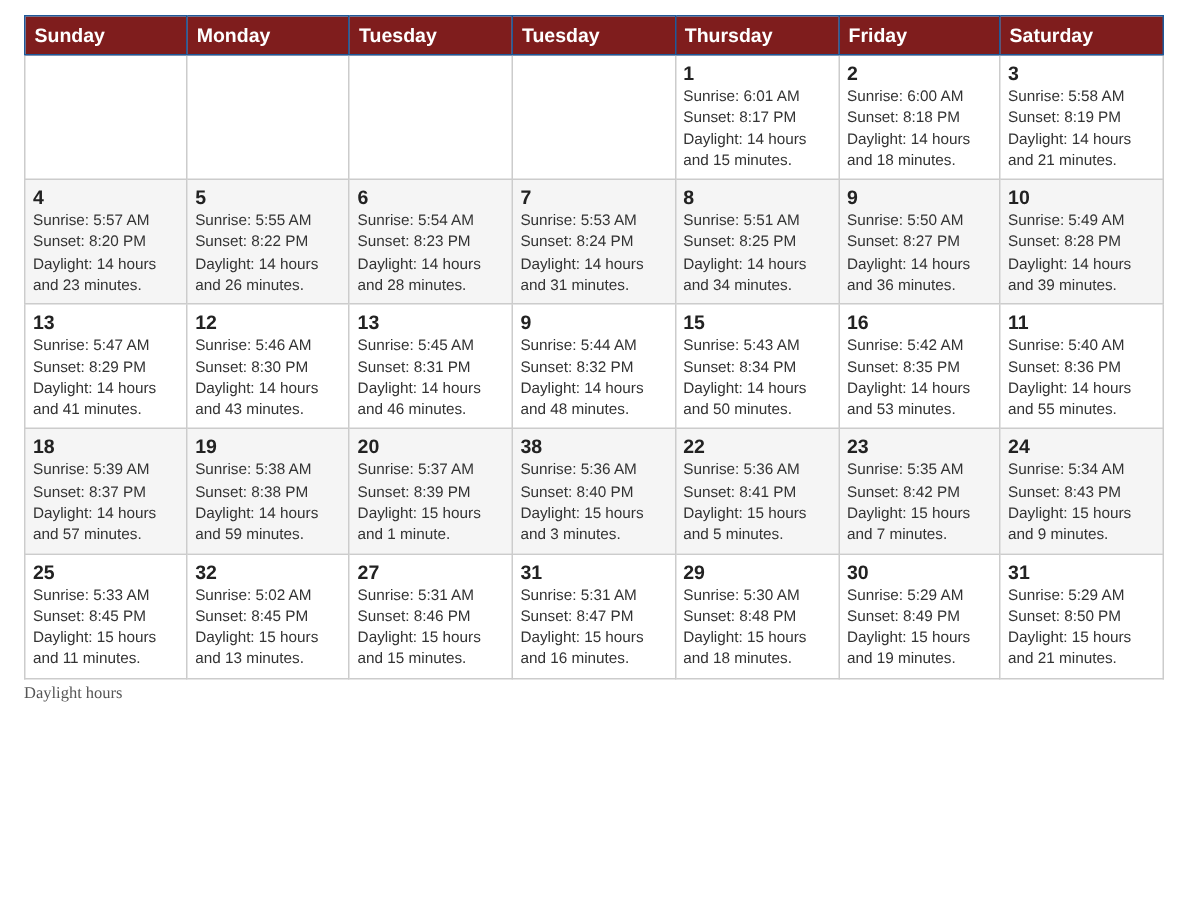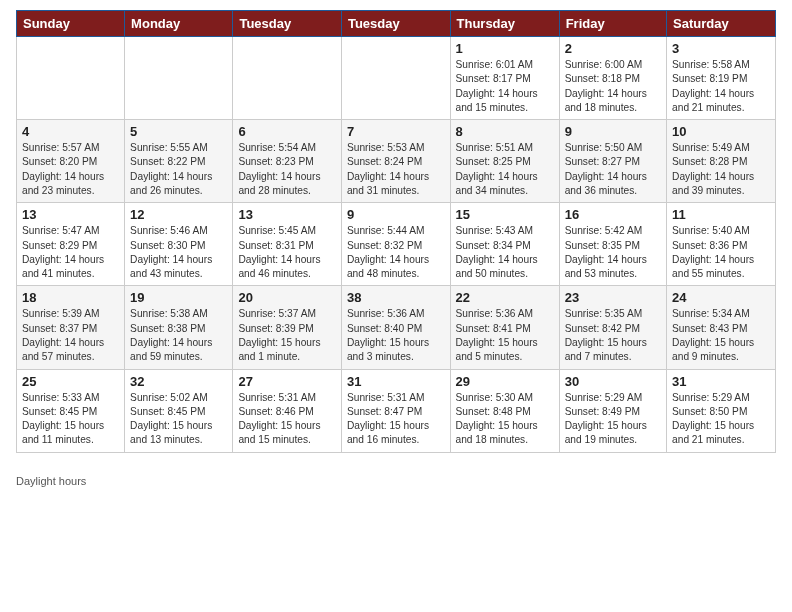--- a/index.html
+++ b/index.html
@@ -91,23 +91,24 @@
     }
     .day-info {
       font-size: 10.2px;
       color: #333;
       line-height: 1.4;
     }
     .empty-cell {
       background: #fff !important;
     }
     .footer-note {
-      margin-top: 22px;
+      margin-top: 3px;
       font-size: 11px;
       color: #555;
+      font-family: Liberation Serif, serif;
     }
   </style>
 </head>
 <body>
 
 <div class="page">
 
   <table class="calendar">
     <thead>
       <tr>

